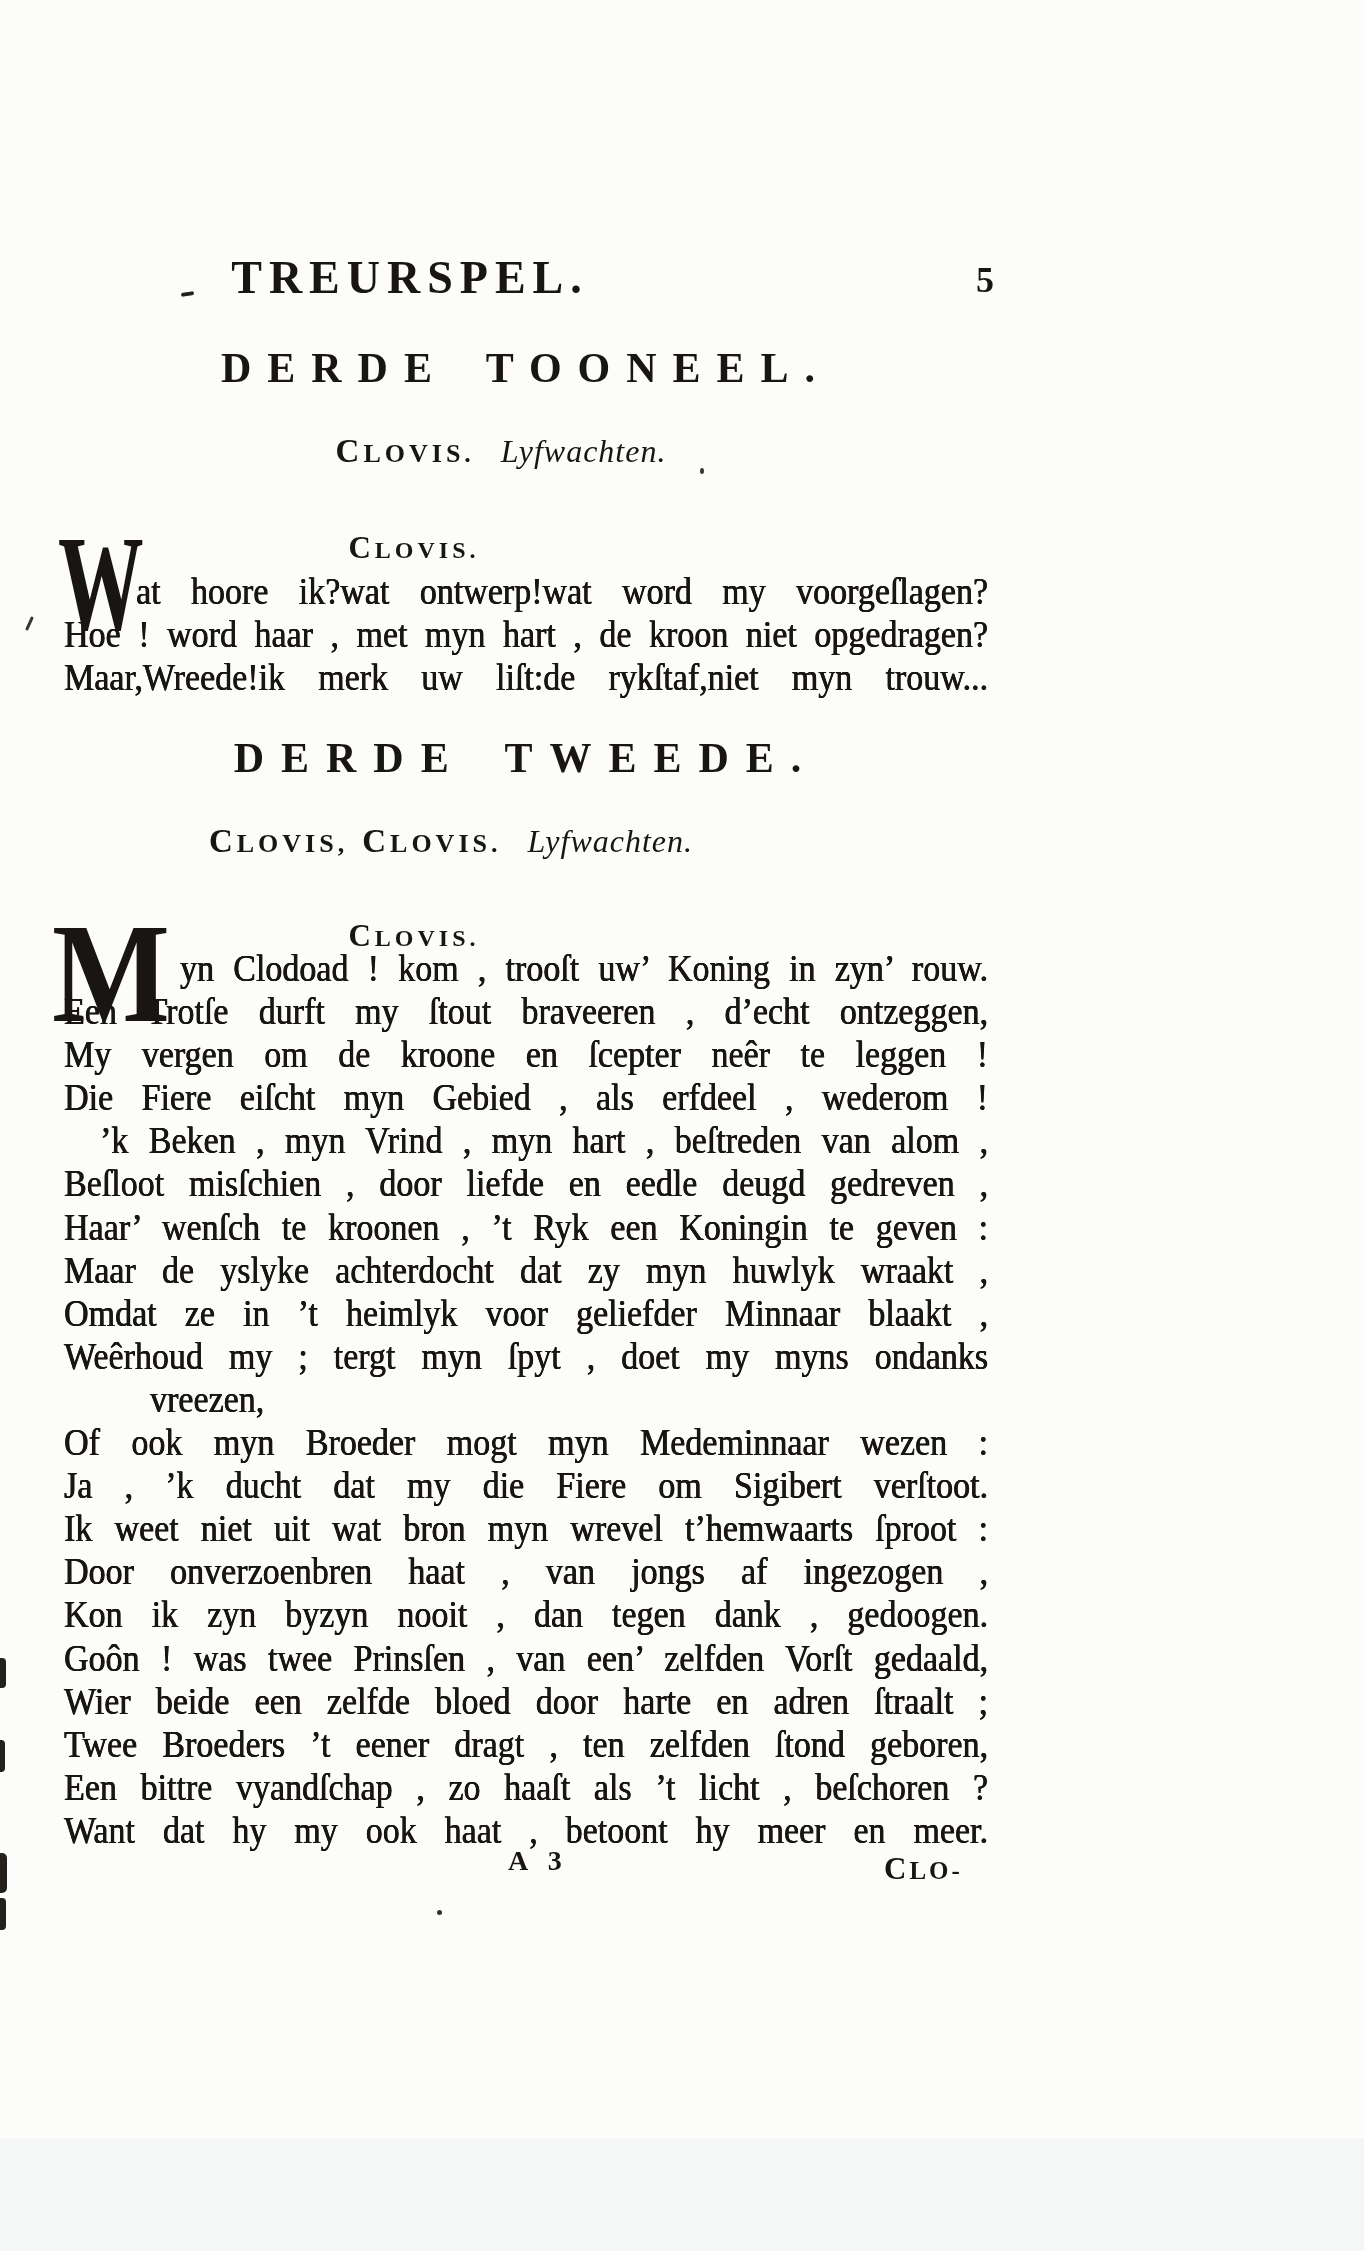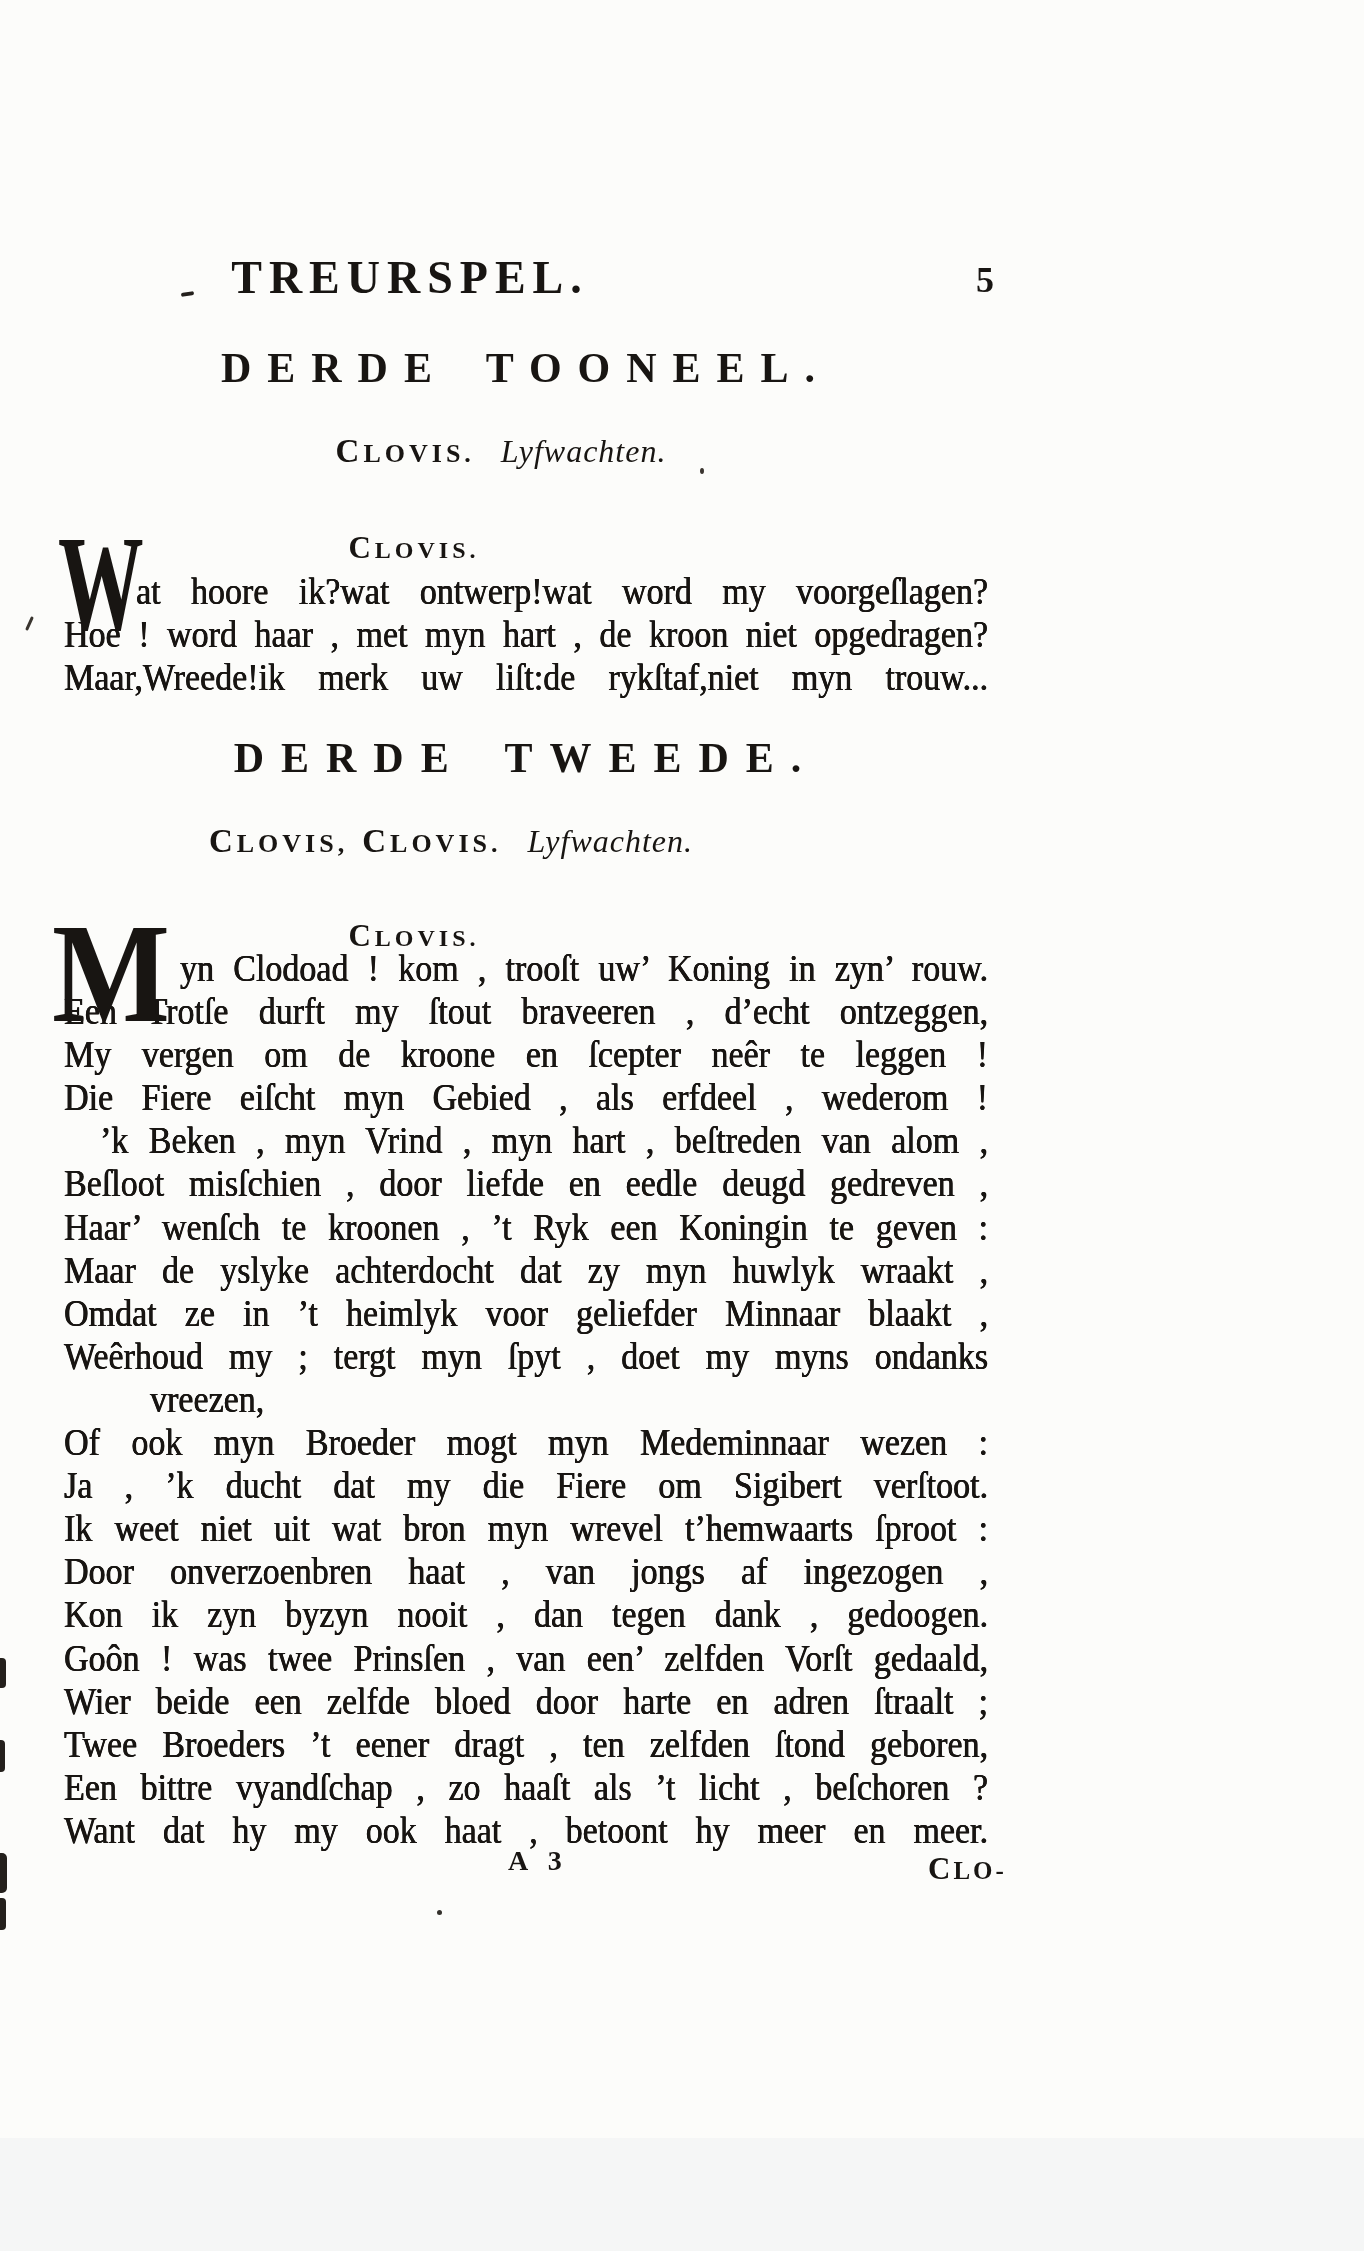--- a/index.html
+++ b/index.html
@@ -71,21 +71,21 @@
   .line.first-m{margin-left:116px;}
   .line.indent{margin-left:36px;}
   .line.cont{margin-left:86px;}
   .line.no-just{text-align:left;text-align-last:left;}
   
   .sig{
     position:absolute;top:1847px;left:508px;
     font-size:28px;font-weight:bold;line-height:1;word-spacing:14px;
   }
   .catchword{
-    position:absolute;top:1853px;left:928px;line-height:1;
+    position:absolute;top:1853px;left:884px;line-height:1;
   }
   .catchword .char-name{font-size:25px;letter-spacing:3px;}
   .catchword .char-name::first-letter{font-size:31px;}
   
   .footer-strip{
     position:absolute;left:0;top:2138px;width:1364px;height:113px;
     background:#f5f6f6;
   }
   .footer{
     position:absolute;top:2150px;left:710px;

